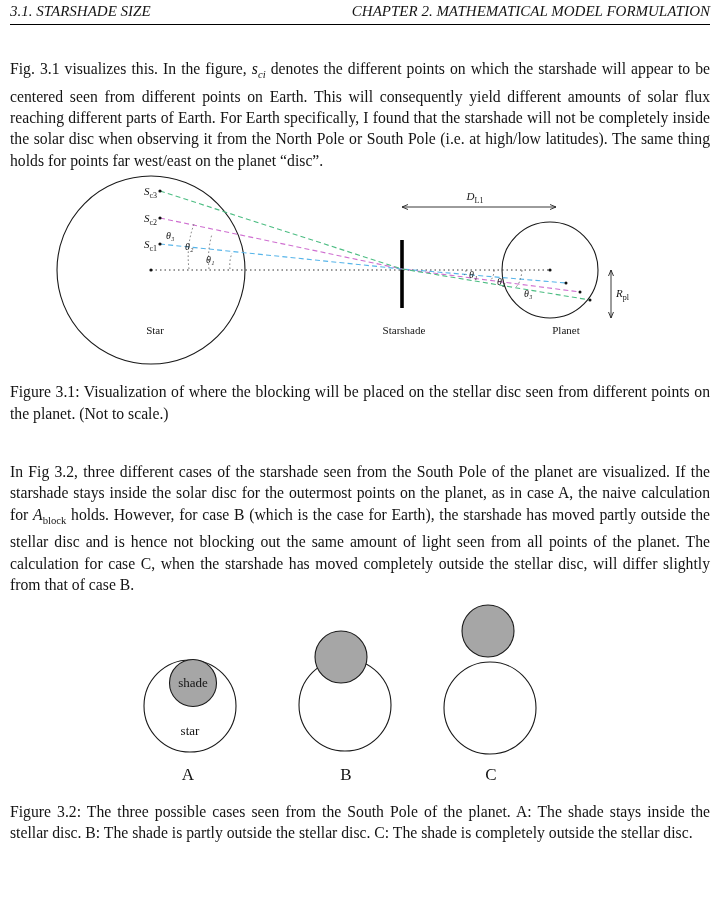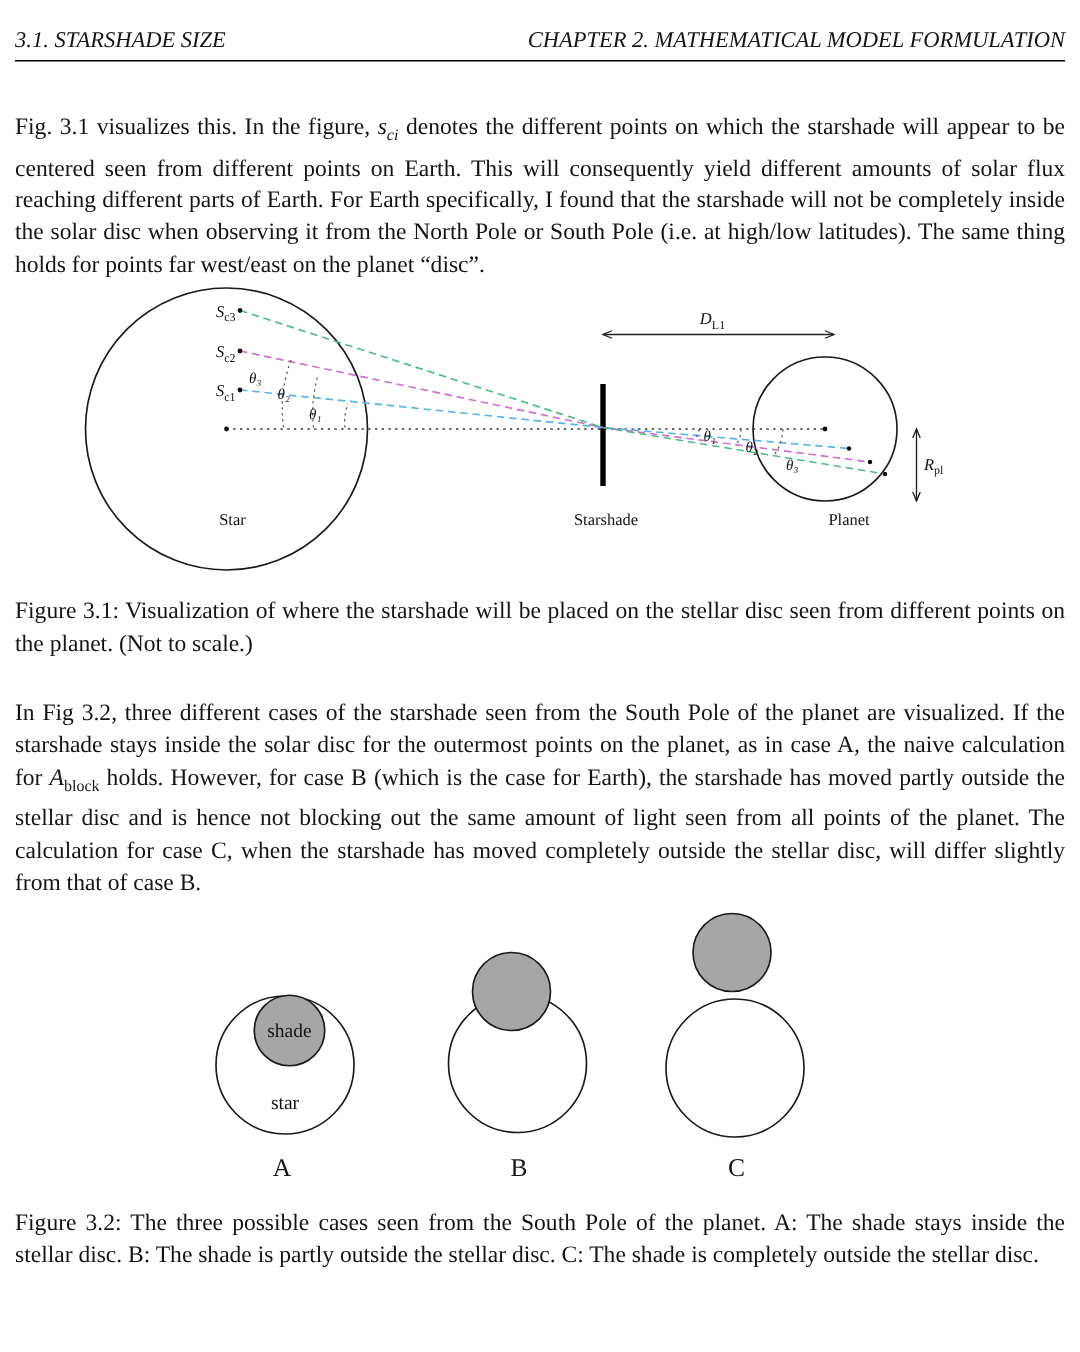--- a/index.html
+++ b/index.html
@@ -1,25 +1,25 @@
 <!DOCTYPE html>
 <html><head>
 <meta charset="utf-8">
 <style>
   * { margin:0; padding:0; box-sizing:border-box; }
   html, body { background:#ffffff; }
   .page {
     width:720px; height:901px; background:#ffffff; color:#141414;
     font-family:"Liberation Serif","DejaVu Serif",serif;
-    font-size:15.7px; padding:19px 10px 0 10px; position:relative; overflow:hidden;
+    font-size:15.7px; padding:3px 10px 0 10px; position:relative; overflow:hidden;
   }
   .running-header { display:flex; justify-content:space-between; font-style:italic; font-size:15px; }
   .header-rule { border:0; border-top:1.3px solid #000; margin-top:4px; }
   .body-text { text-align:justify; line-height:21.4px; margin-top:33px; }
-  .p2 { margin-top:25px; }
+  .p2 { margin-top:37px; }
   .mi { font-style:italic; }
   sub { font-size:0.68em; }
   sub.msub-italic { }
   sub.msub-roman { font-style:normal; }
   .caption { text-align:justify; line-height:21.4px; margin-top:7px; }
   .fig { margin-top:3px; text-align:left; }
   .fig svg { display:block; margin:0 auto; }
   svg text { font-family:"Liberation Serif","DejaVu Serif",serif; fill:#141414; }
   .outline { fill:none; stroke:#1a1a1a; stroke-width:1.1; }
   .disc { stroke:#1a1a1a; stroke-width:1.1; fill:#ffffff; }
@@ -97,21 +97,21 @@
       <line class="meas" x1="601" y1="96" x2="601" y2="144"></line>
       <polyline class="meas" points="598.5,102 601,96 603.5,102"></polyline>
       <polyline class="meas" points="598.5,138 601,144 603.5,138"></polyline>
       <text class="lbl" x="606" y="123"><tspan font-style="italic">R</tspan><tspan dy="3" font-size="8">pl</tspan></text>
 
       <text class="lbl" x="145" y="160" text-anchor="middle">Star</text>
       <text class="lbl" x="394" y="160" text-anchor="middle">Starshade</text>
       <text class="lbl" x="556" y="160" text-anchor="middle">Planet</text>
     </svg>
   </figure>
-  <p class="caption">Figure 3.1: Visualization of where the starshade will be placed on the stellar disc seen from different points on the planet. (Not to scale.)</p>
+  <p class="caption">Figure 3.1: Visualization of where the blocking will be placed on the stellar disc seen from different points on the planet. (Not to scale.)</p>
 
   <p class="body-text p2"><span>In Fig 3.2, three different cases of the starshade seen from the South Pole of the planet are visualized. If the starshade stays inside the solar disc for the outermost points on the planet, as in case A, the naive calculation for </span><span class="mi"><span>A</span><sub class="msub-roman">block</sub></span><span> holds. However, for case B (which is the case for Earth), the starshade has moved partly outside the stellar disc and is hence not blocking out the same amount of light seen from all points of the planet. The calculation for case C, when the starshade has moved completely outside the stellar disc, will differ slightly from that of case B.</span></p>
 
   <figure class="fig">
     <svg width="700" height="195" viewBox="0 0 700 195">
 
       <g>
         <circle class="disc" cx="180" cy="107" r="46"></circle>
         <circle class="shadecircle" cx="183" cy="84" r="23.5" fill="#a6a6a6"></circle>
         <text class="flbl" x="183" y="88">shade</text>

